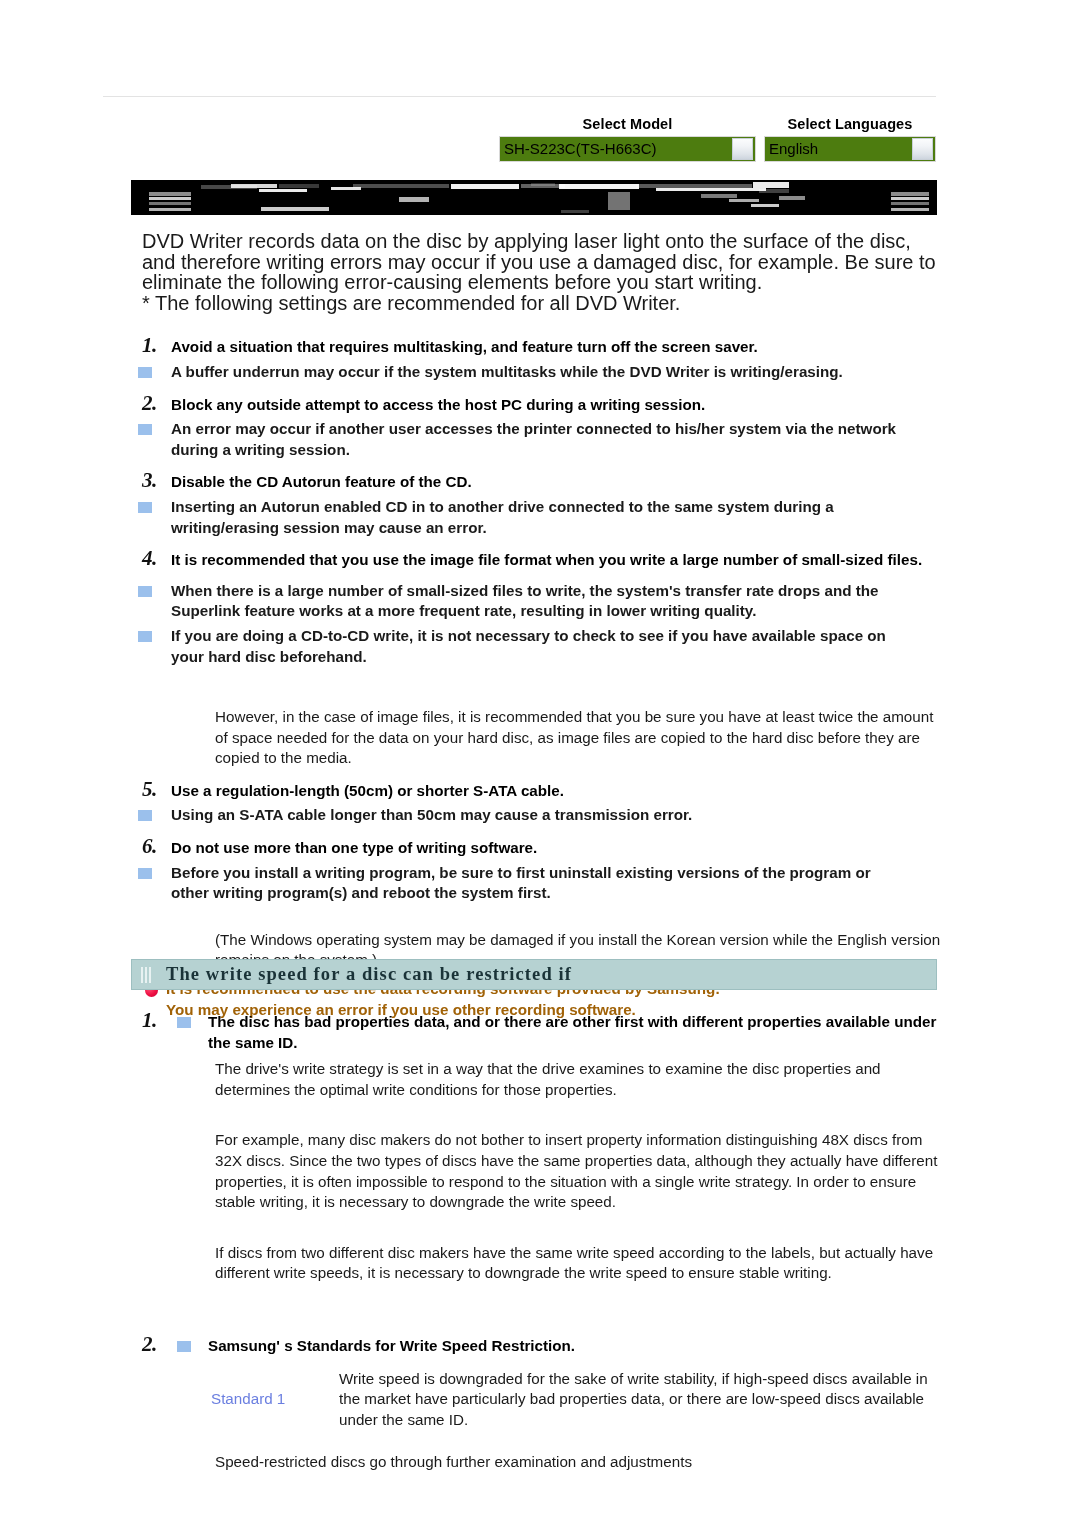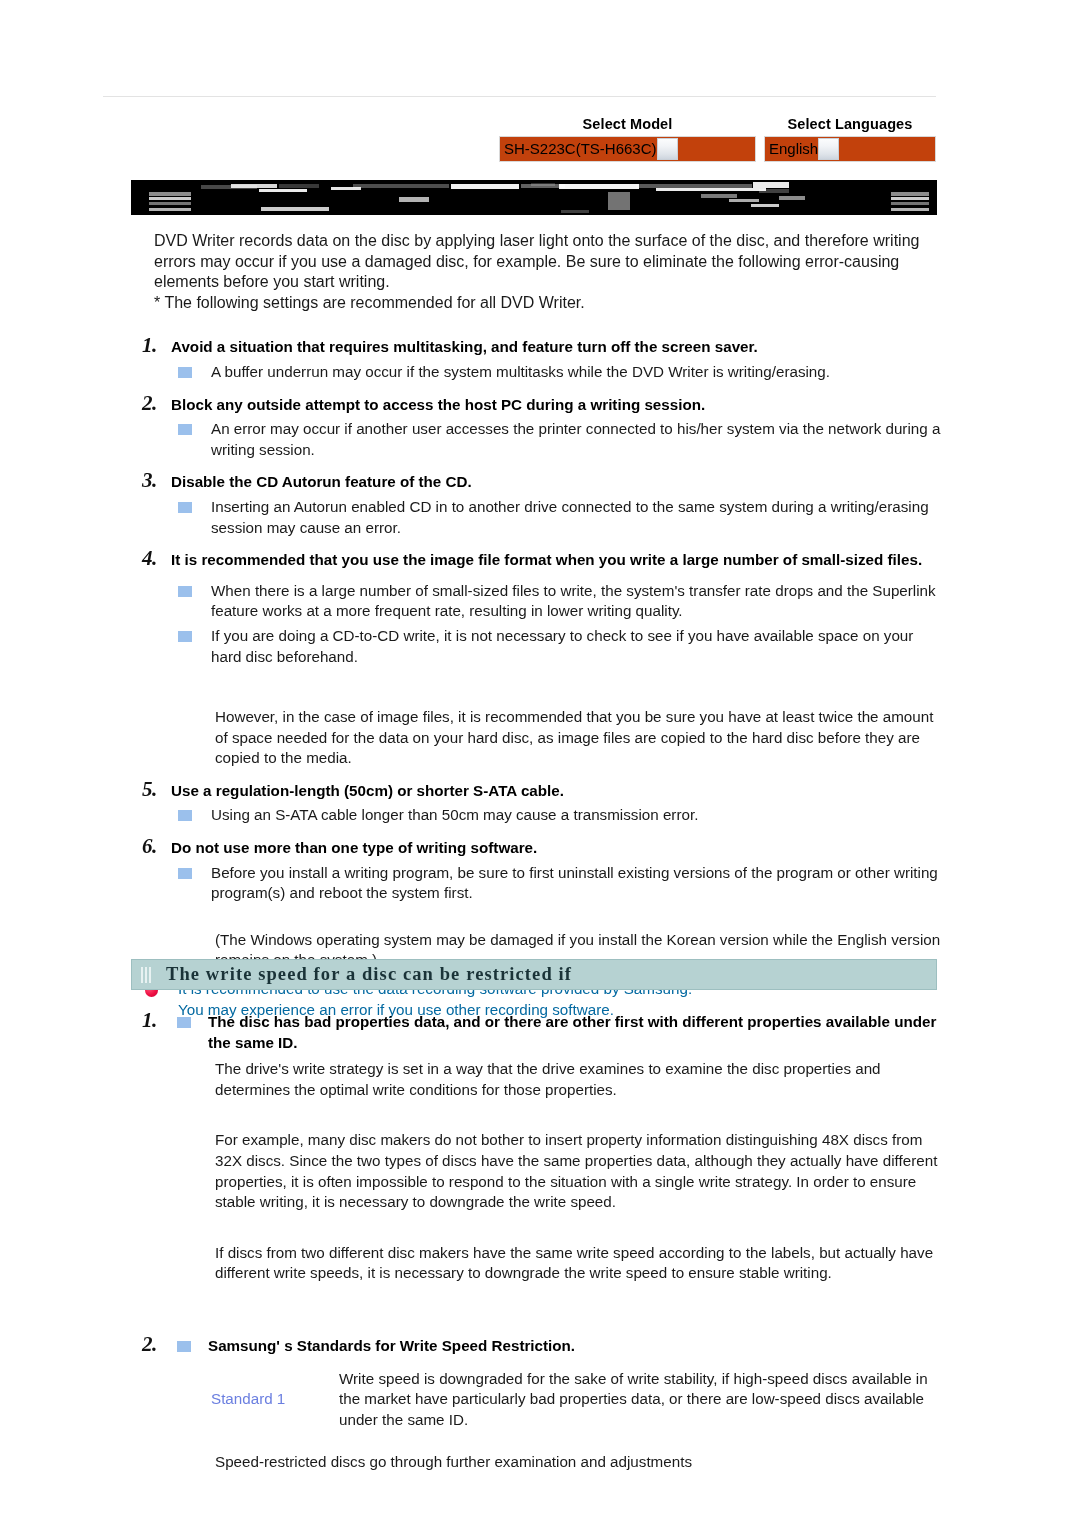--- a/index.html
+++ b/index.html
@@ -54,23 +54,24 @@
     text-align: center;
     letter-spacing: 0.1px;
     height: 20px;
     line-height: 20px;
     color: #000;
   }
   .sel-control {
     margin-top: 2px;
     height: 26px;
     border: 1px solid #d8d8d8;
-    background: #c2410c;
+    background: #4d7c0f;
     display: flex;
     align-items: center;
+    justify-content: space-between;
     box-sizing: border-box;
   }
   .sel-value {
     font-size: 15px;
     color: #000;
     padding-left: 4px;
     white-space: nowrap;
     line-height: 24px;
   }
   .sel-arrow {
@@ -102,24 +103,24 @@
   .content {
     position: absolute;
     left: 103px;
     top: 231px;
     width: 840px;
   }
 
   p { margin: 0; }
 
   .para {
-    font-size: 16px;
+    font-size: 20px;
     line-height: 20.6px;
     color: #1a1a1a;
-    margin-left: 51px;
+    margin-left: 39px;
     width: 800px;
   }
 
   .num-item {
     position: relative;
     margin-left: 39px;
     width: 800px;
     margin-top: 6px;
   }
   .num {
@@ -147,23 +148,24 @@
     position: absolute;
     left: 35px;
     top: 5px;
     width: 14px;
     height: 11px;
     background: #9bc0ec;
   }
 
   .bullet-item {
     position: relative;
-    margin-left: 75px;
+    margin-left: 35px;
     width: 765px;
     margin-top: 4px;
+    font-weight: bold;
   }
   .sq {
     position: absolute;
     left: 0;
     top: 5px;
     width: 14px;
     height: 11px;
     background: #9bc0ec;
   }
   .bullet-text {
@@ -191,25 +193,25 @@
   .dot {
     position: absolute;
     left: 3px;
     top: 5px;
     width: 13px;
     height: 13px;
     border-radius: 50%;
     background: radial-gradient(circle at 35% 32%, #ff4f78 0%, #ee0f42 55%, #c2003a 100%);
   }
   .notice-text {
-    margin-left: 36px;
-    font-size: 15.2px;
-    font-weight: normal;
-    line-height: 20.6px;
-    color: #0369a1;
+    margin-left: 24px;
+    font-size: 15.2px;
+    font-weight: bold;
+    line-height: 20.6px;
+    color: #a16207;
   }
 
   
   .section-bar {
     position: absolute;
     left: 131px;
     top: 959px;
     width: 806px;
     height: 31px;
     background: #b6d2d2;

